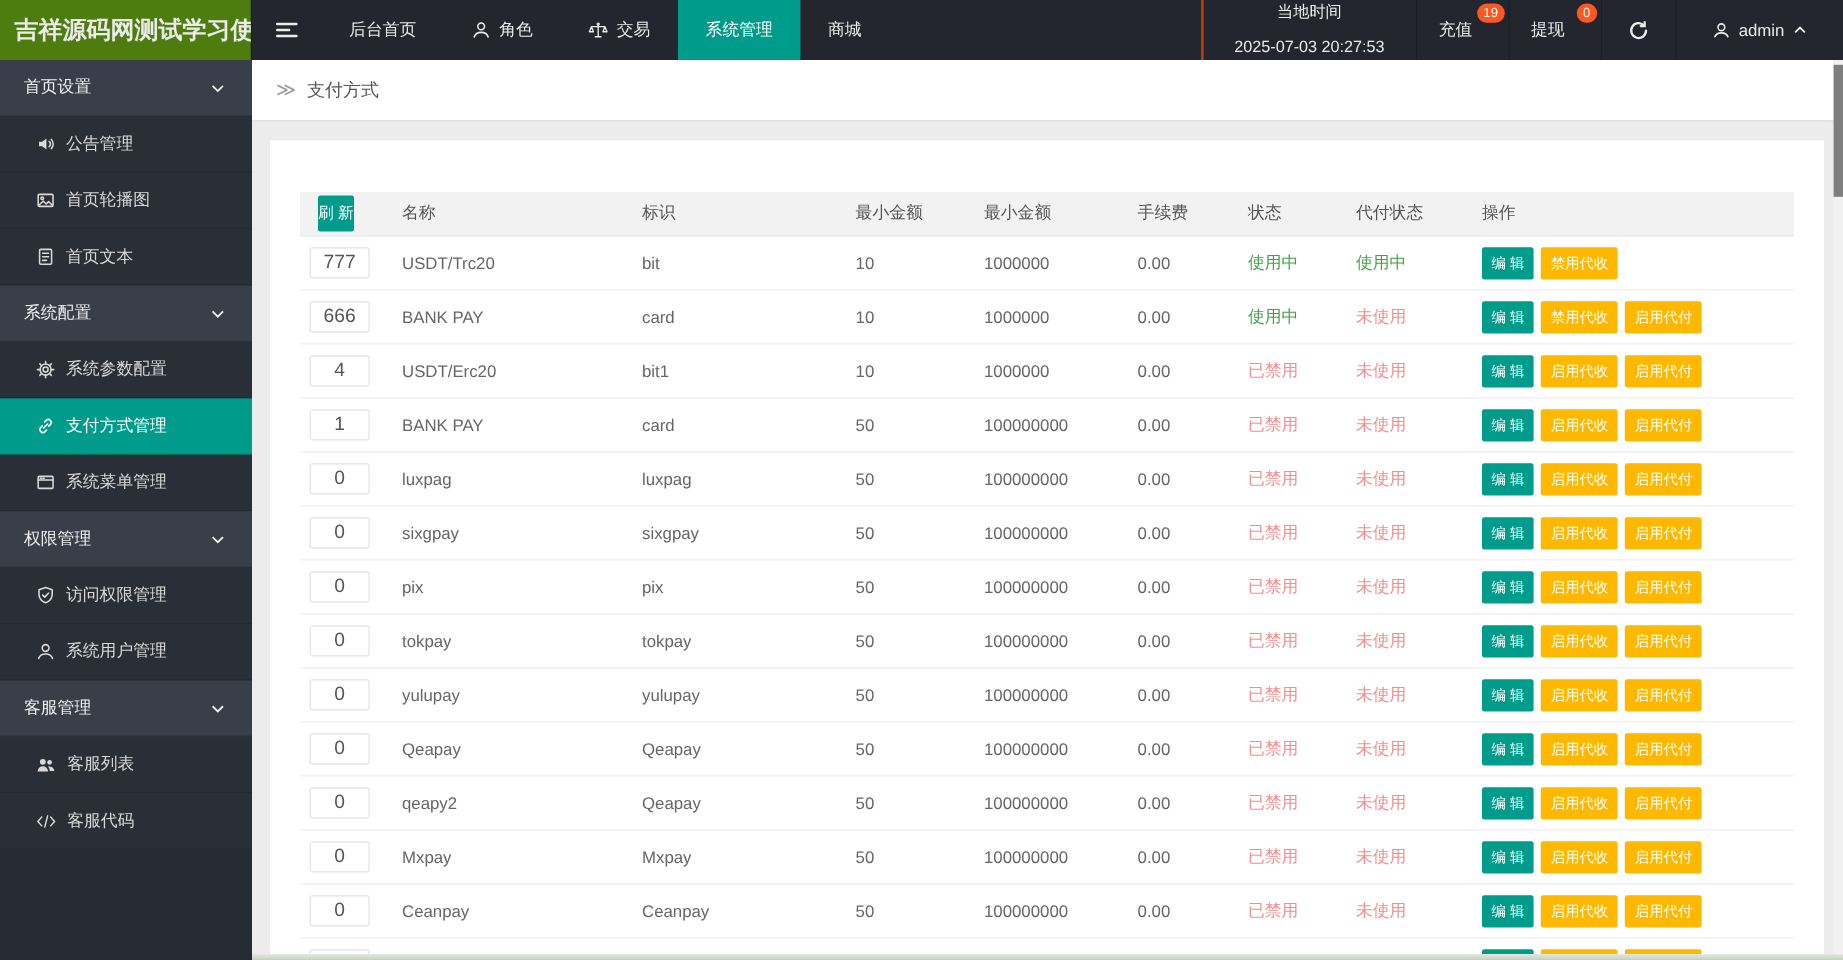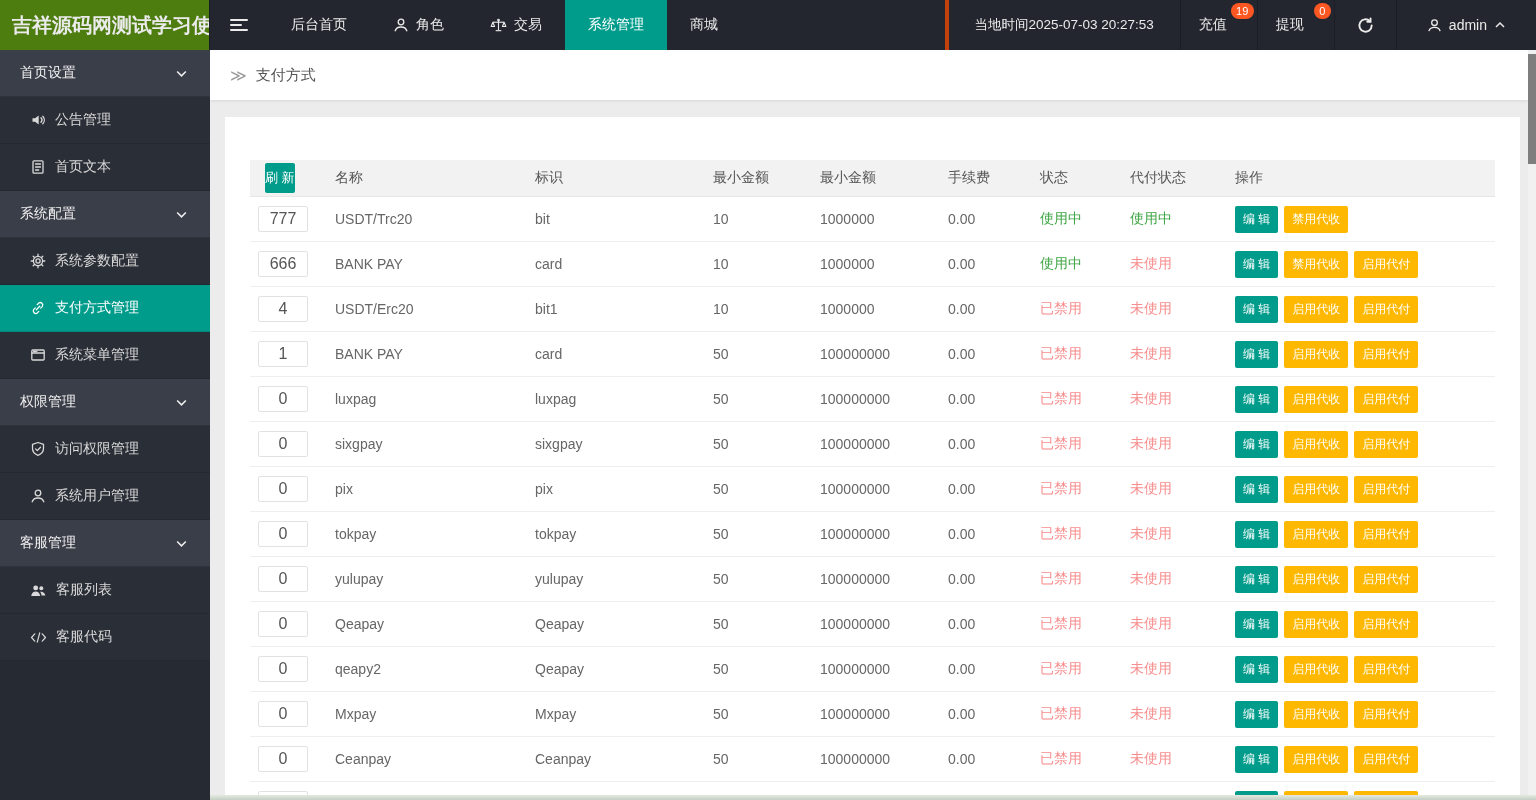--- a/index.html
+++ b/index.html
@@ -10,22 +10,22 @@
   .topbar { position:absolute; top:0; left:0; width:1536px; height:50px;
     background:#23262e; display:flex; align-items:stretch; color:#ebebeb; z-index:30; }
   .logo { width:210px; background:#4d7c0f; border-right:1px solid #1a1d24;
     display:flex; align-items:center; padding:0 12px; font-size:20px;
     white-space:nowrap; overflow:hidden;font-weight:bold; }
   .hamburger { width:58px; display:flex; align-items:center; justify-content:center; cursor:pointer; }
   .topnav { display:flex; align-items:stretch; }
   .nav-item { display:flex; align-items:center; gap:7px; padding:0 23px; font-size:14px; cursor:pointer; }
   .nav-item.active { background:var(--teal); color:#fff; }
   .top-right { margin-left:auto; display:flex; align-items:stretch; }
-  .time-block { display:flex; justify-content:space-between; align-items:center;
-    padding:0 26px; font-size:13.5px; line-height:1.55; border-left:4px solid #c2410c; }
+  .time-block { display:flex; flex-direction:column; justify-content:space-between; align-items:center;
+    padding:0 26px; font-size:13.5px; line-height:1.55; border-left:2px solid #c2410c; }
   .top-btn { position:relative; display:flex; align-items:center; padding:0 30px 0 18px;
     font-size:14px; border-left:1px solid #1b1e25; cursor:pointer; }
   .badge { position:absolute; top:3px; right:3px; background:var(--badge); color:#fff;
     font-size:11px; line-height:1; padding:2.5px 5.5px; border-radius:9px; }
   .refresh-blk { display:flex; align-items:center; padding:0 21px; border-left:1px solid #1b1e25; cursor:pointer; }
   .admin-blk { display:flex; align-items:center; gap:7px; padding:0 30px;
     border-left:1px solid #1b1e25; font-size:14px; cursor:pointer; }
   .icon { display:inline-flex; align-items:center; }
 
   
@@ -169,20 +169,30 @@
           <path d="M2.5 6.2v3.6h2.6l3.6 2.8V3.4L5.1 6.2z" fill="currentColor" stroke="none"></path>
           <path d="M11 5.8a3.2 3.2 0 0 1 0 4.4"></path>
           <path d="M12.8 4.2a5.6 5.6 0 0 1 0 7.6"></path>
         </svg>
       </span>
       <span>公告管理</span>
     </div>
     <div class="side-item">
       <span class="icon">
         <svg width="16" height="16" viewBox="0 0 16 16" fill="none" stroke="currentColor" stroke-width="1.3" stroke-linecap="round" stroke-linejoin="round">
+          <rect x="1.8" y="3" width="12.4" height="10" rx="1"></rect>
+          <circle cx="5.2" cy="6.2" r="1.1"></circle>
+          <path d="M2.5 12l3.5-3.5 2.5 2.5 2-2 3.2 3"></path>
+        </svg>
+      </span>
+      <span>首页轮播图</span>
+    </div>
+    <div class="side-item">
+      <span class="icon">
+        <svg width="16" height="16" viewBox="0 0 16 16" fill="none" stroke="currentColor" stroke-width="1.3" stroke-linecap="round" stroke-linejoin="round">
           <rect x="3" y="1.8" width="10" height="12.4" rx="1"></rect>
           <path d="M5.5 5h5M5.5 8h5M5.5 11h3.2"></path>
         </svg>
       </span>
       <span>首页文本</span>
     </div>
     <div class="side-group">
       <span>系统配置</span>
       <span class="icon">
         <svg width="13" height="13" viewBox="0 0 12 12" fill="none" stroke="currentColor" stroke-width="1.4">

